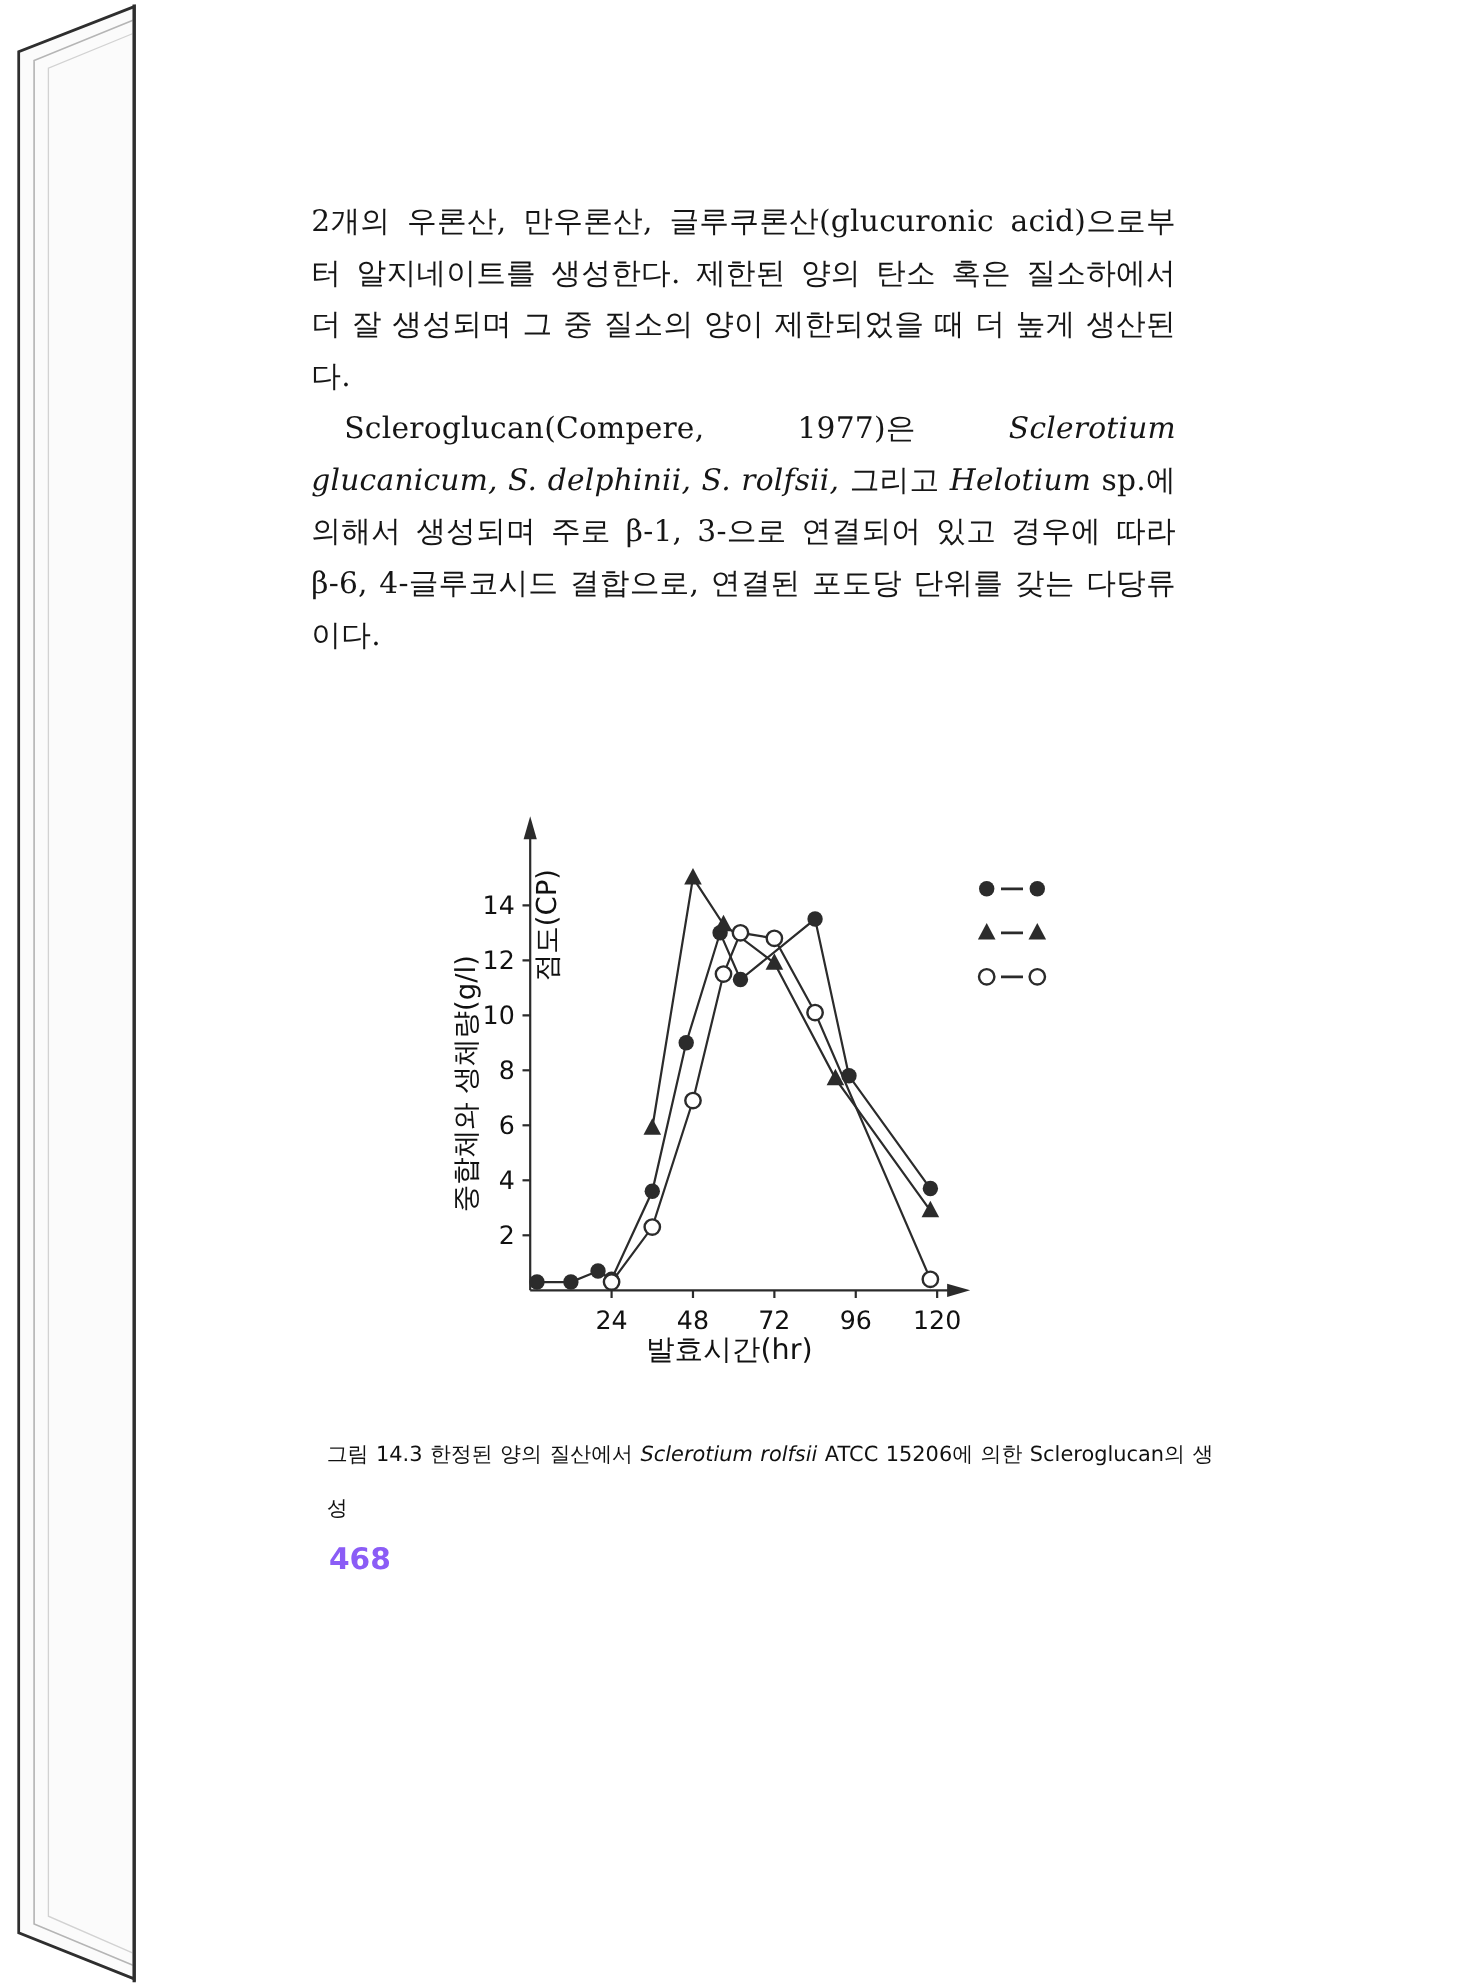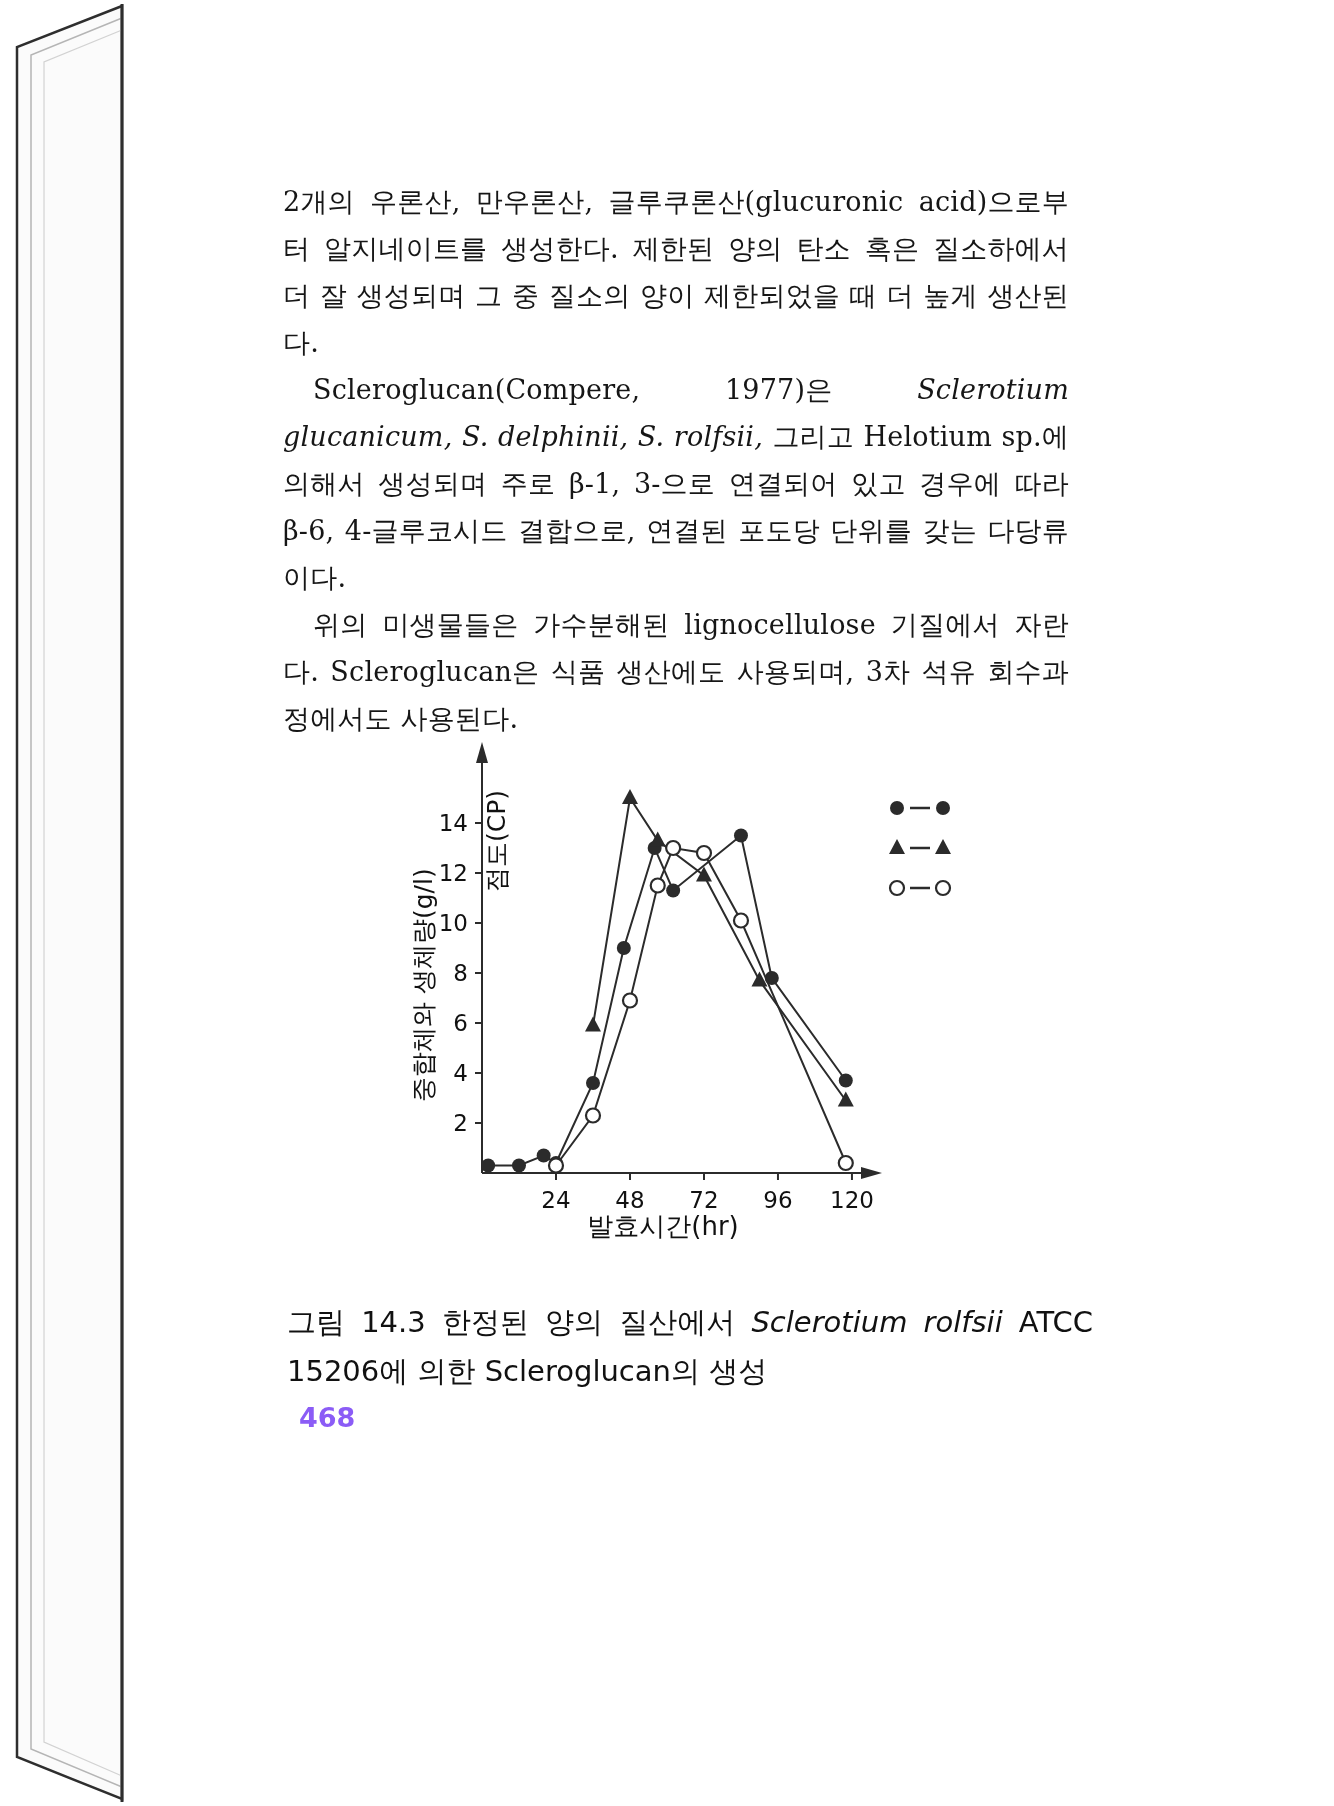--- a/index.html
+++ b/index.html
@@ -9,22 +9,22 @@
   }
   .edge-svg{position:absolute;left:0;top:0;}
   .text-block{
     position:absolute;left:283px;top:155px;width:786px;
     font-size:27px;line-height:47px;text-align:justify;letter-spacing:.2px;margin-top:23px;
   }
   .para{margin:0;}
   .ind{text-indent:30px;}
   .chart-wrap{position:absolute;left:405px;top:730px;width:560px;height:545px;}
   .caption{
-    position:absolute;left:287px;top:1298px;width:806px;
-    font-family:"DejaVu Sans", sans-serif;font-size:29px;line-height:49px;
+    position:absolute;left:297px;top:1298px;width:806px;
+    font-family:"DejaVu Sans", sans-serif;font-size:19px;line-height:49px;
     font-weight:500;color:#111;text-align:justify;
   }
   .pagenum{
     position:absolute;left:299px;top:1402px;
     font-family:"DejaVu Sans", sans-serif;font-size:27px;font-weight:600;color:#8b5cf6;
   }
 </style>
 </head>
 <body>
 
@@ -32,22 +32,21 @@
 
   <svg class="edge-svg" width="140" height="1806" viewBox="0 0 140 1806" aria-hidden="true">
     <polygon points="122,6 17,47 17,1757 122,1799" fill="#fbfbfb" stroke="#2e2e2e" stroke-width="2.5"></polygon>
     <polyline points="122,18 31,55 31,1749 122,1787" fill="none" stroke="#b5b5b5" stroke-width="1.5"></polyline>
     <polyline points="122,30 44,62 44,1742 122,1776" fill="none" stroke="#d2d2d2" stroke-width="1.2"></polyline>
     <line x1="122" y1="4" x2="122" y2="1802" stroke="#2e2e2e" stroke-width="3"></line>
   </svg>
 
   <div class="text-block">
     <p class="para"><span>2개의 우론산, 만우론산, 글루쿠론산(glucuronic acid)으로부터 알지네이트를 생성한다. 제한된 양의 탄소 혹은 질소하에서 더 잘 생성되며 그 중 질소의 양이 제한되었을 때 더 높게 생산된다.</span></p>
-    <p class="para ind"><span>Scleroglucan(Compere, 1977)은 </span><span style="font-style: italic;">Sclerotium glucanicum, S. delphinii, S. rolfsii,</span><span> 그리고 </span><span style="">Helotium</span><span> sp.에 의해서 생성되며 주로 β-1, 3-으로 연결되어 있고 경우에 따라 β-6, 4-글루코시드 결합으로, 연결된 포도당 단위를 갖는 다당류이다.</span></p>
-    <p class="para ind"><span>위의 미생물들은 가수분해된 lignocellulose 기질에서 자란다. Scleroglucan은 식품 생산에도 사용되며, 3차 석유 회수과정에서도 사용된다.</span></p>
+    <p class="para ind"><span>Scleroglucan(Compere, 1977)은 </span><span style="font-style: italic;">Sclerotium glucanicum, S. delphinii, S. rolfsii,</span><span> 그리고 </span><span style="font-style: italic;">Helotium</span><span> sp.에 의해서 생성되며 주로 β-1, 3-으로 연결되어 있고 경우에 따라 β-6, 4-글루코시드 결합으로, 연결된 포도당 단위를 갖는 다당류이다.</span></p>
   </div>
 
   <div class="chart-wrap">
     <svg id="chart-svg" width="560" height="545" viewBox="0 0 560 545">
         <g stroke="#2b2b2b" stroke-width="2" fill="none">
           <line x1="77" y1="443" x2="77" y2="30"></line>
           <line x1="77" y1="443" x2="462" y2="443"></line>
           <polygon points="77,12 71,33 83,33" fill="#2b2b2b" stroke="none"></polygon>
           <polygon points="477,443 456,437 456,449" fill="#2b2b2b" stroke="none"></polygon>
         </g>

